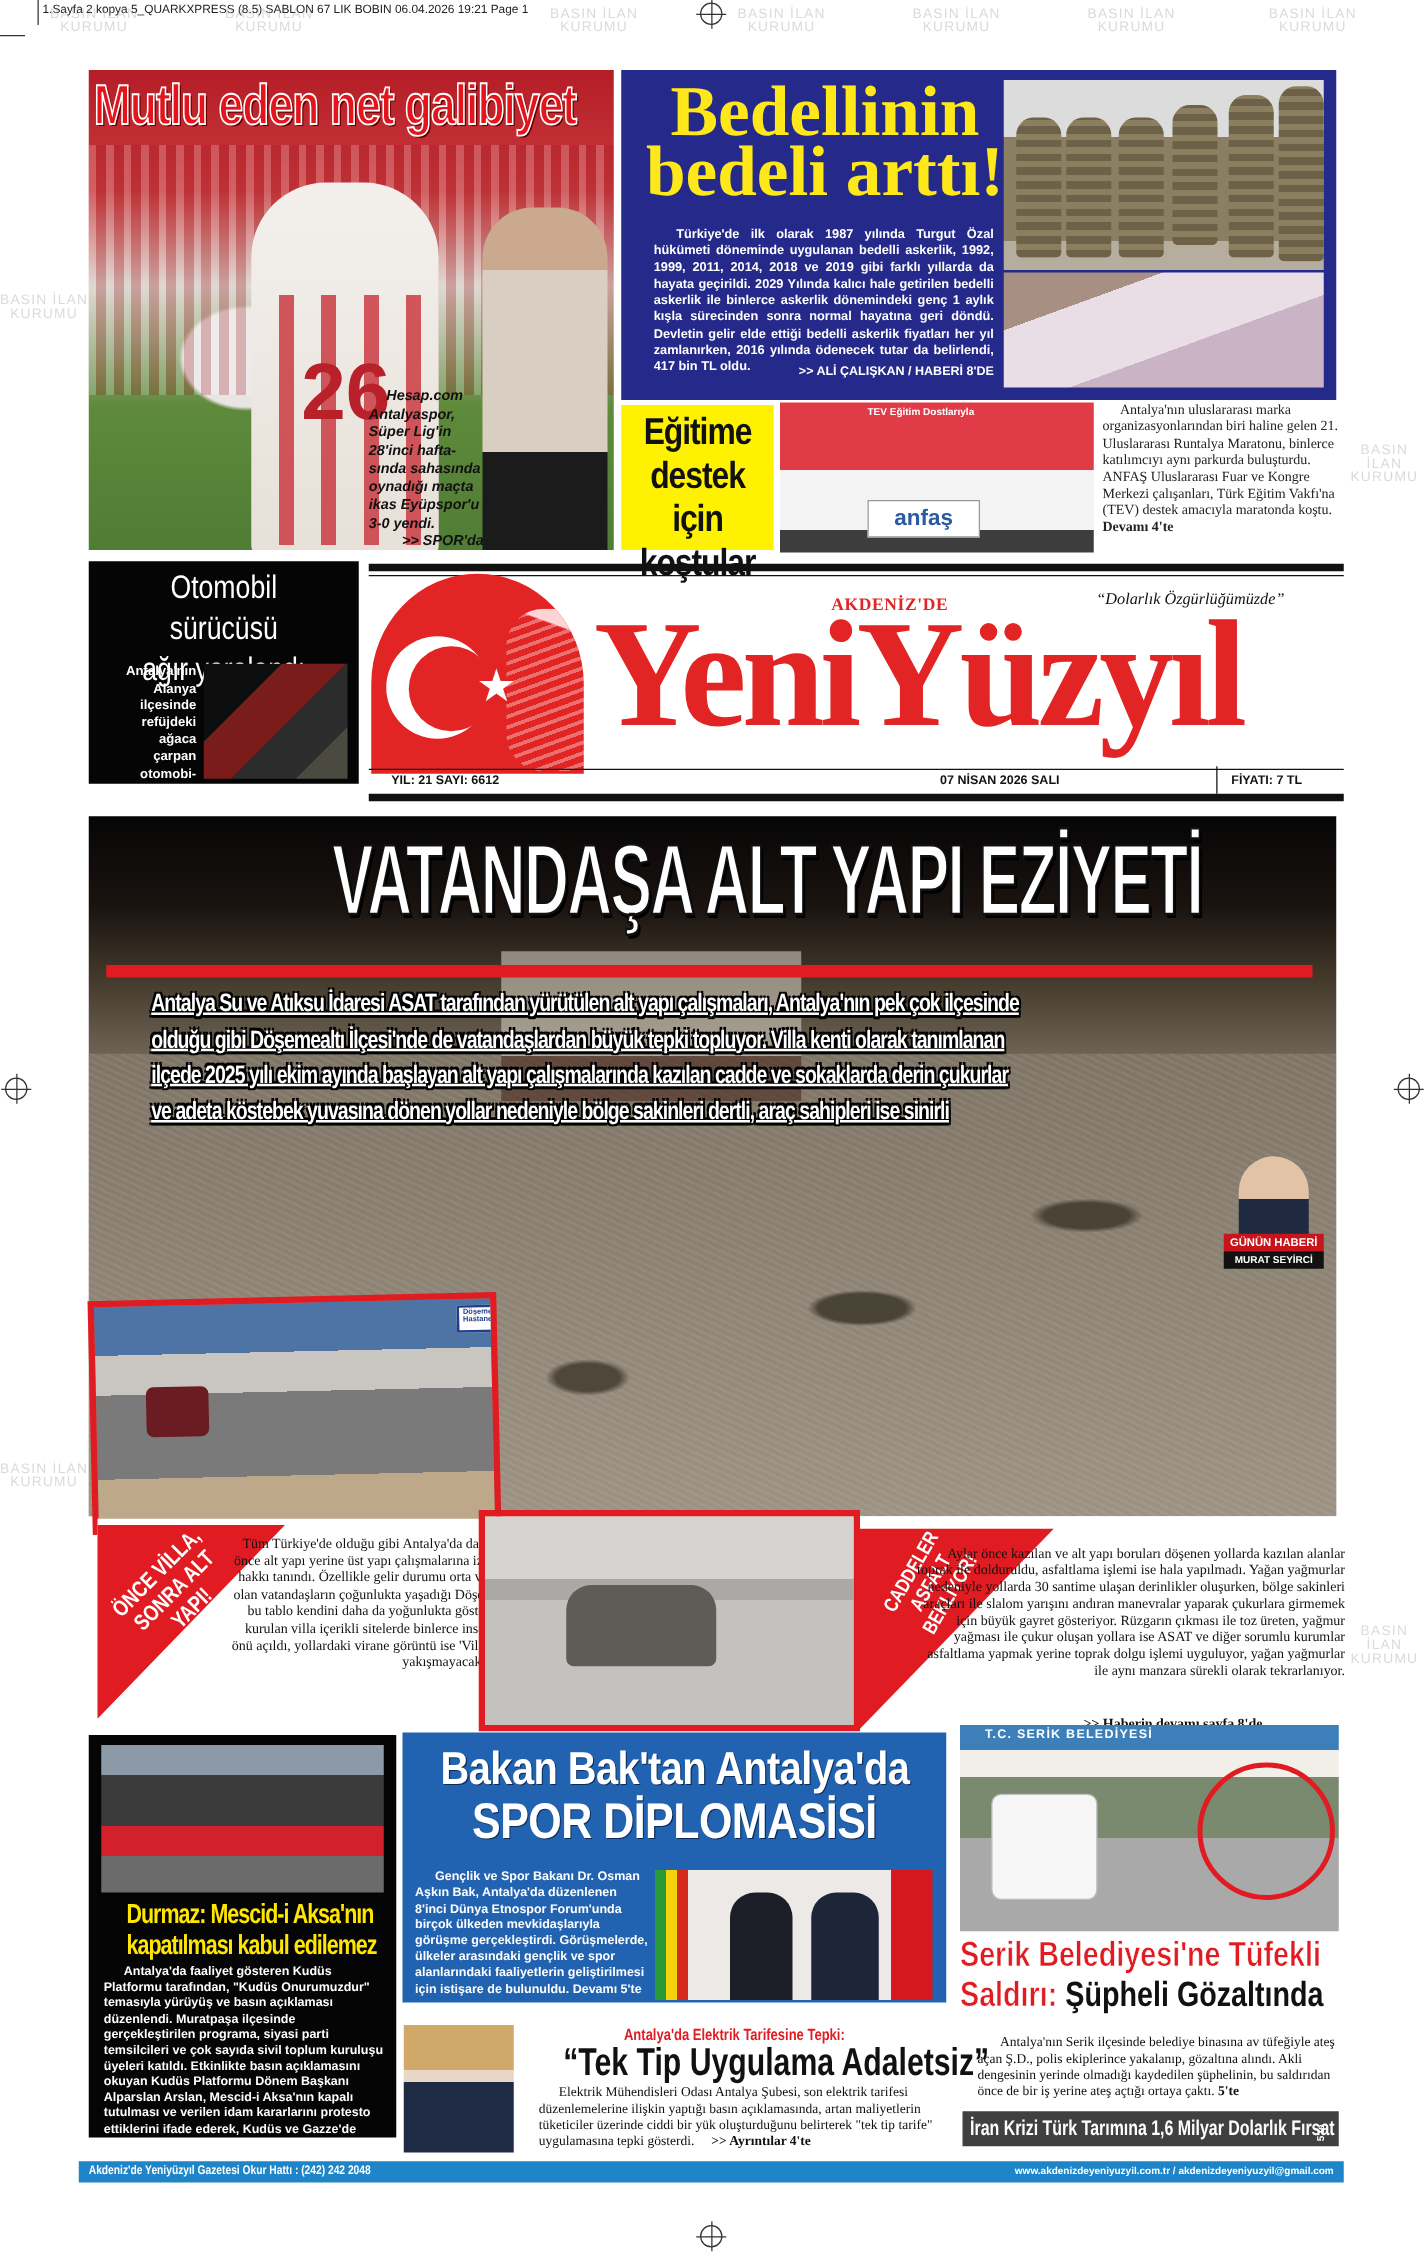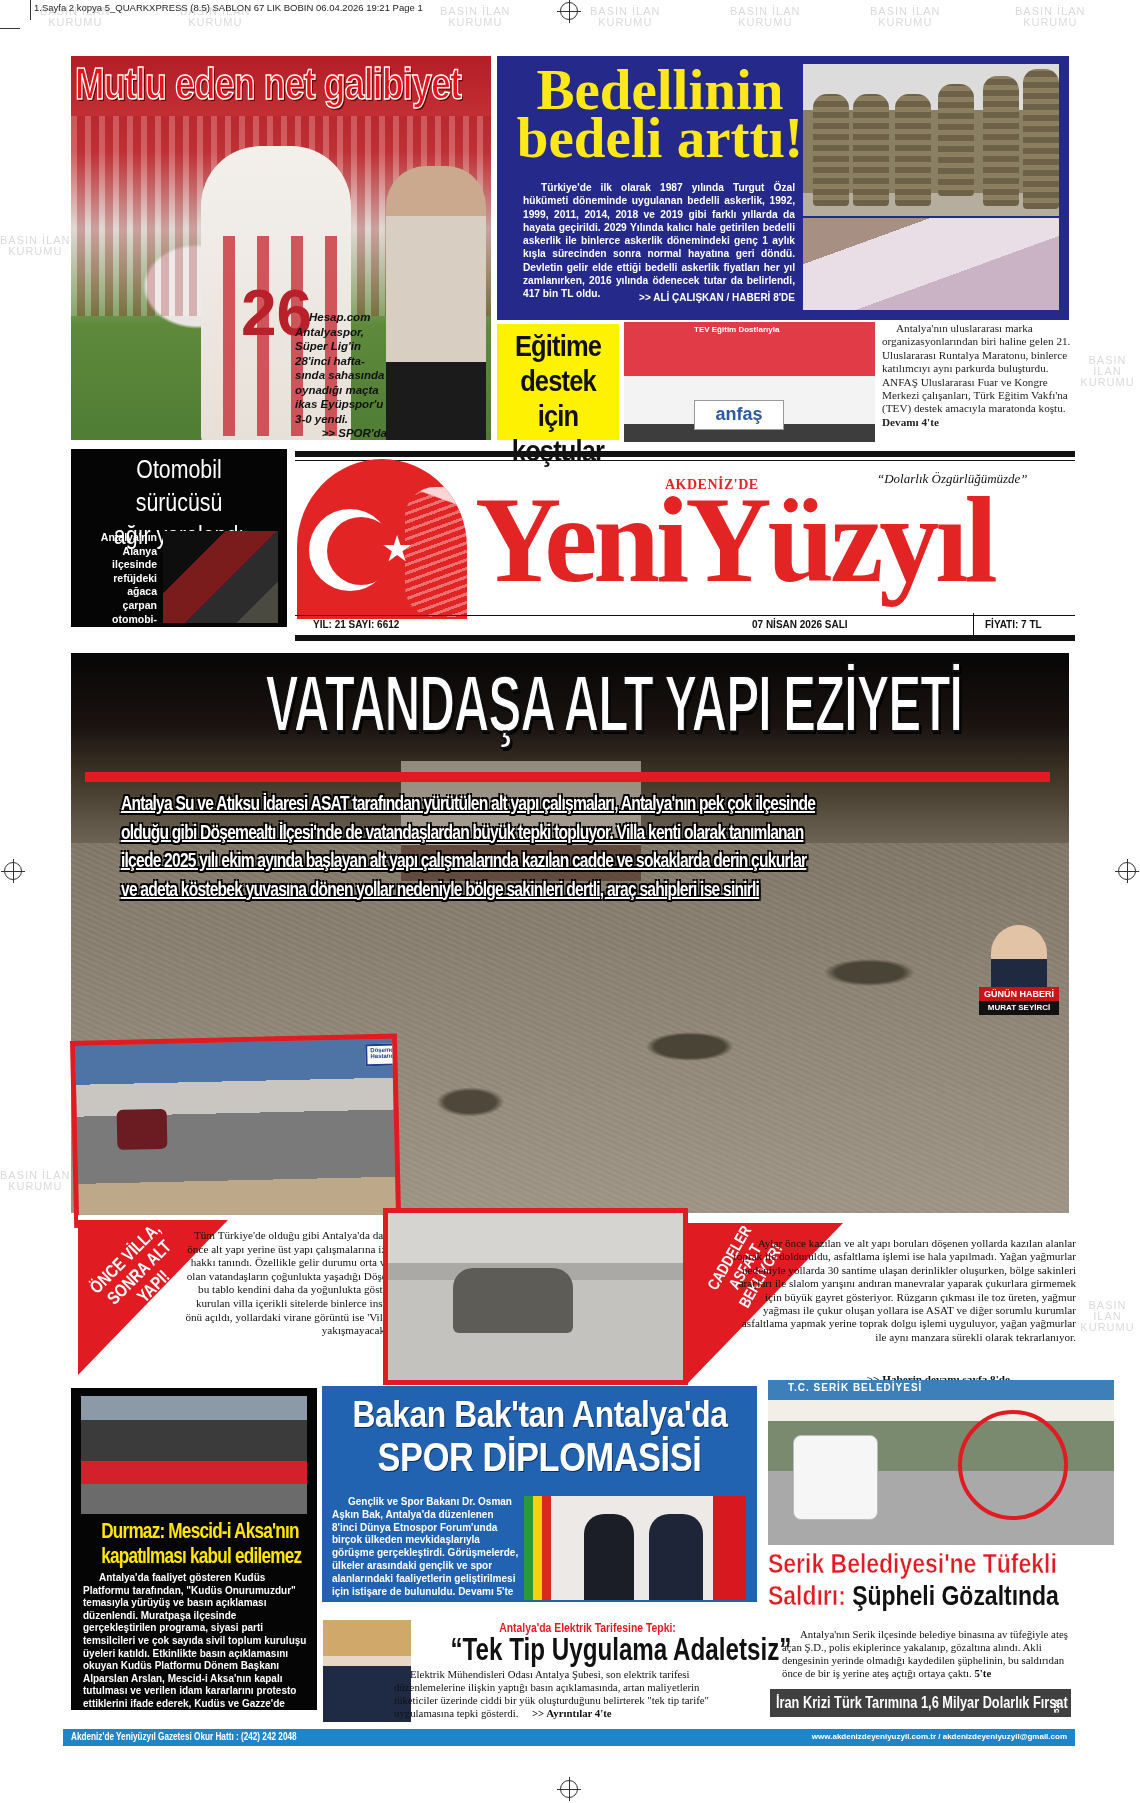--- a/index.html
+++ b/index.html
@@ -133,24 +133,24 @@
   #bakan { left: 322px; top: 1386px; width: 435px; height: 216px; background:#2163b0; }
   #bakan-title { left: 0; top: 8px; width: 435px; text-align:center; color:#fff; font-weight:bold; font-size: 37px; line-height: 42px; transform: scaleX(0.86); transform-origin:center top; white-space:nowrap; letter-spacing:-0.5px; text-shadow: 1px 1px 0 #0b2c5a; }
   #bakan-body { left: 10px; top: 110px; width: 188px; color:#fff; font-size: 10px; line-height: 12.8px; font-weight:bold; text-indent: 16px; }
   #bakan-photo { left: 202px; top: 110px; width: 222px; height: 104px; background: linear-gradient(90deg, #2a9a39 0 4%, #f4d20c 4% 8%, #d52b1e 8% 12%, #ece9e6 12% 85%, #d7191f 85%); }
   #bakan-photo .p1 { position:absolute; left:60px; top:18px; width:50px; height:86px; background:#1b1e26; border-radius: 20px 20px 0 0; }
   #bakan-photo .p2 { position:absolute; left:125px; top:18px; width:54px; height:86px; background:#1f2538; border-radius: 20px 20px 0 0; }
 
   #elektrik-photo { left: 323px; top: 1620px; width: 88px; height: 102px; background: linear-gradient(180deg,#cfa86a 0 35%, #e8d7c4 35% 45%, #1f2a45 45%); }
   #elektrik-kicker { left: 415px; top: 1620px; width: 345px; text-align:center; color:#e11b22; font-size: 13px; font-weight:bold; transform: scaleX(0.8); transform-origin:center top; white-space:nowrap; }
   #elektrik-title { left: 412px; top: 1633px; width: 350px; text-align:center; color:#111; font-size: 31px; line-height: 34px; font-weight:bold; transform: scaleX(0.78); transform-origin:center top; white-space:nowrap; }
-  #elektrik-body { left: 394px; top: 1668px; width: 340px; font-family:"Liberation Serif", serif; font-size: 10.8px; line-height: 13px; color:#111; text-indent: 16px; }
+  #elektrik-body { left: 431px; top: 1668px; width: 340px; font-family:"Liberation Serif", serif; font-size: 10.8px; line-height: 13px; color:#111; text-indent: 16px; }
   #elektrik-body b { font-weight:bold; }
 
-  #serik-photo { left: 768px; top: 1380px; width: 346px; height: 165px; background: linear-gradient(180deg, #3d7fb8 0 12%, #f2efe9 12% 25%, #7a8a6e 25% 55%, #a9a9a9 55%); overflow:hidden;padding-left:12px; }
+  #serik-photo { left: 768px; top: 1380px; width: 303px; height: 165px; background: linear-gradient(180deg, #3d7fb8 0 12%, #f2efe9 12% 25%, #7a8a6e 25% 55%, #a9a9a9 55%); overflow:hidden;padding-left:12px; }
   #serik-photo .van { position:absolute; left:25px; top:55px; width:85px; height:85px; background:#f6f6f6; border-radius: 8px; border:1px solid #bbb; }
   #serik-photo .circle { position:absolute; left:190px; top:30px; width:110px; height:110px; border: 4px solid #e11b22; border-radius:50%; }
   #serik-photo .signtxt { position:absolute; left:20px; top:2px; color:#fff; font-size:10px; font-weight:bold; letter-spacing:1px; }
   #serik-title { left: 768px; top: 1548px; width: 303px; font-size: 28px; line-height: 32px; font-weight:bold; transform: scaleX(0.82); transform-origin:left top; white-space:nowrap; }
   #serik-title .r { color:#e11b22; -webkit-text-stroke: 0.5px #fff; }
   #serik-title .k { color:#111; }
   #serik-body { left: 782px; top: 1628px; width: 290px; font-family:"Liberation Serif", serif; font-size: 10.8px; line-height: 13px; color:#111; text-indent: 18px; }
   #serik-body b { font-weight: bold; }
   #iran { left: 770px; top: 1689px; width: 301px; height: 28px; background:#404040; }
   #iran-text { left: 6px; top: 4px; color:#fff; font-size: 17px; font-weight:bold; transform: scaleX(0.75); transform-origin:left top; white-space:nowrap; }

